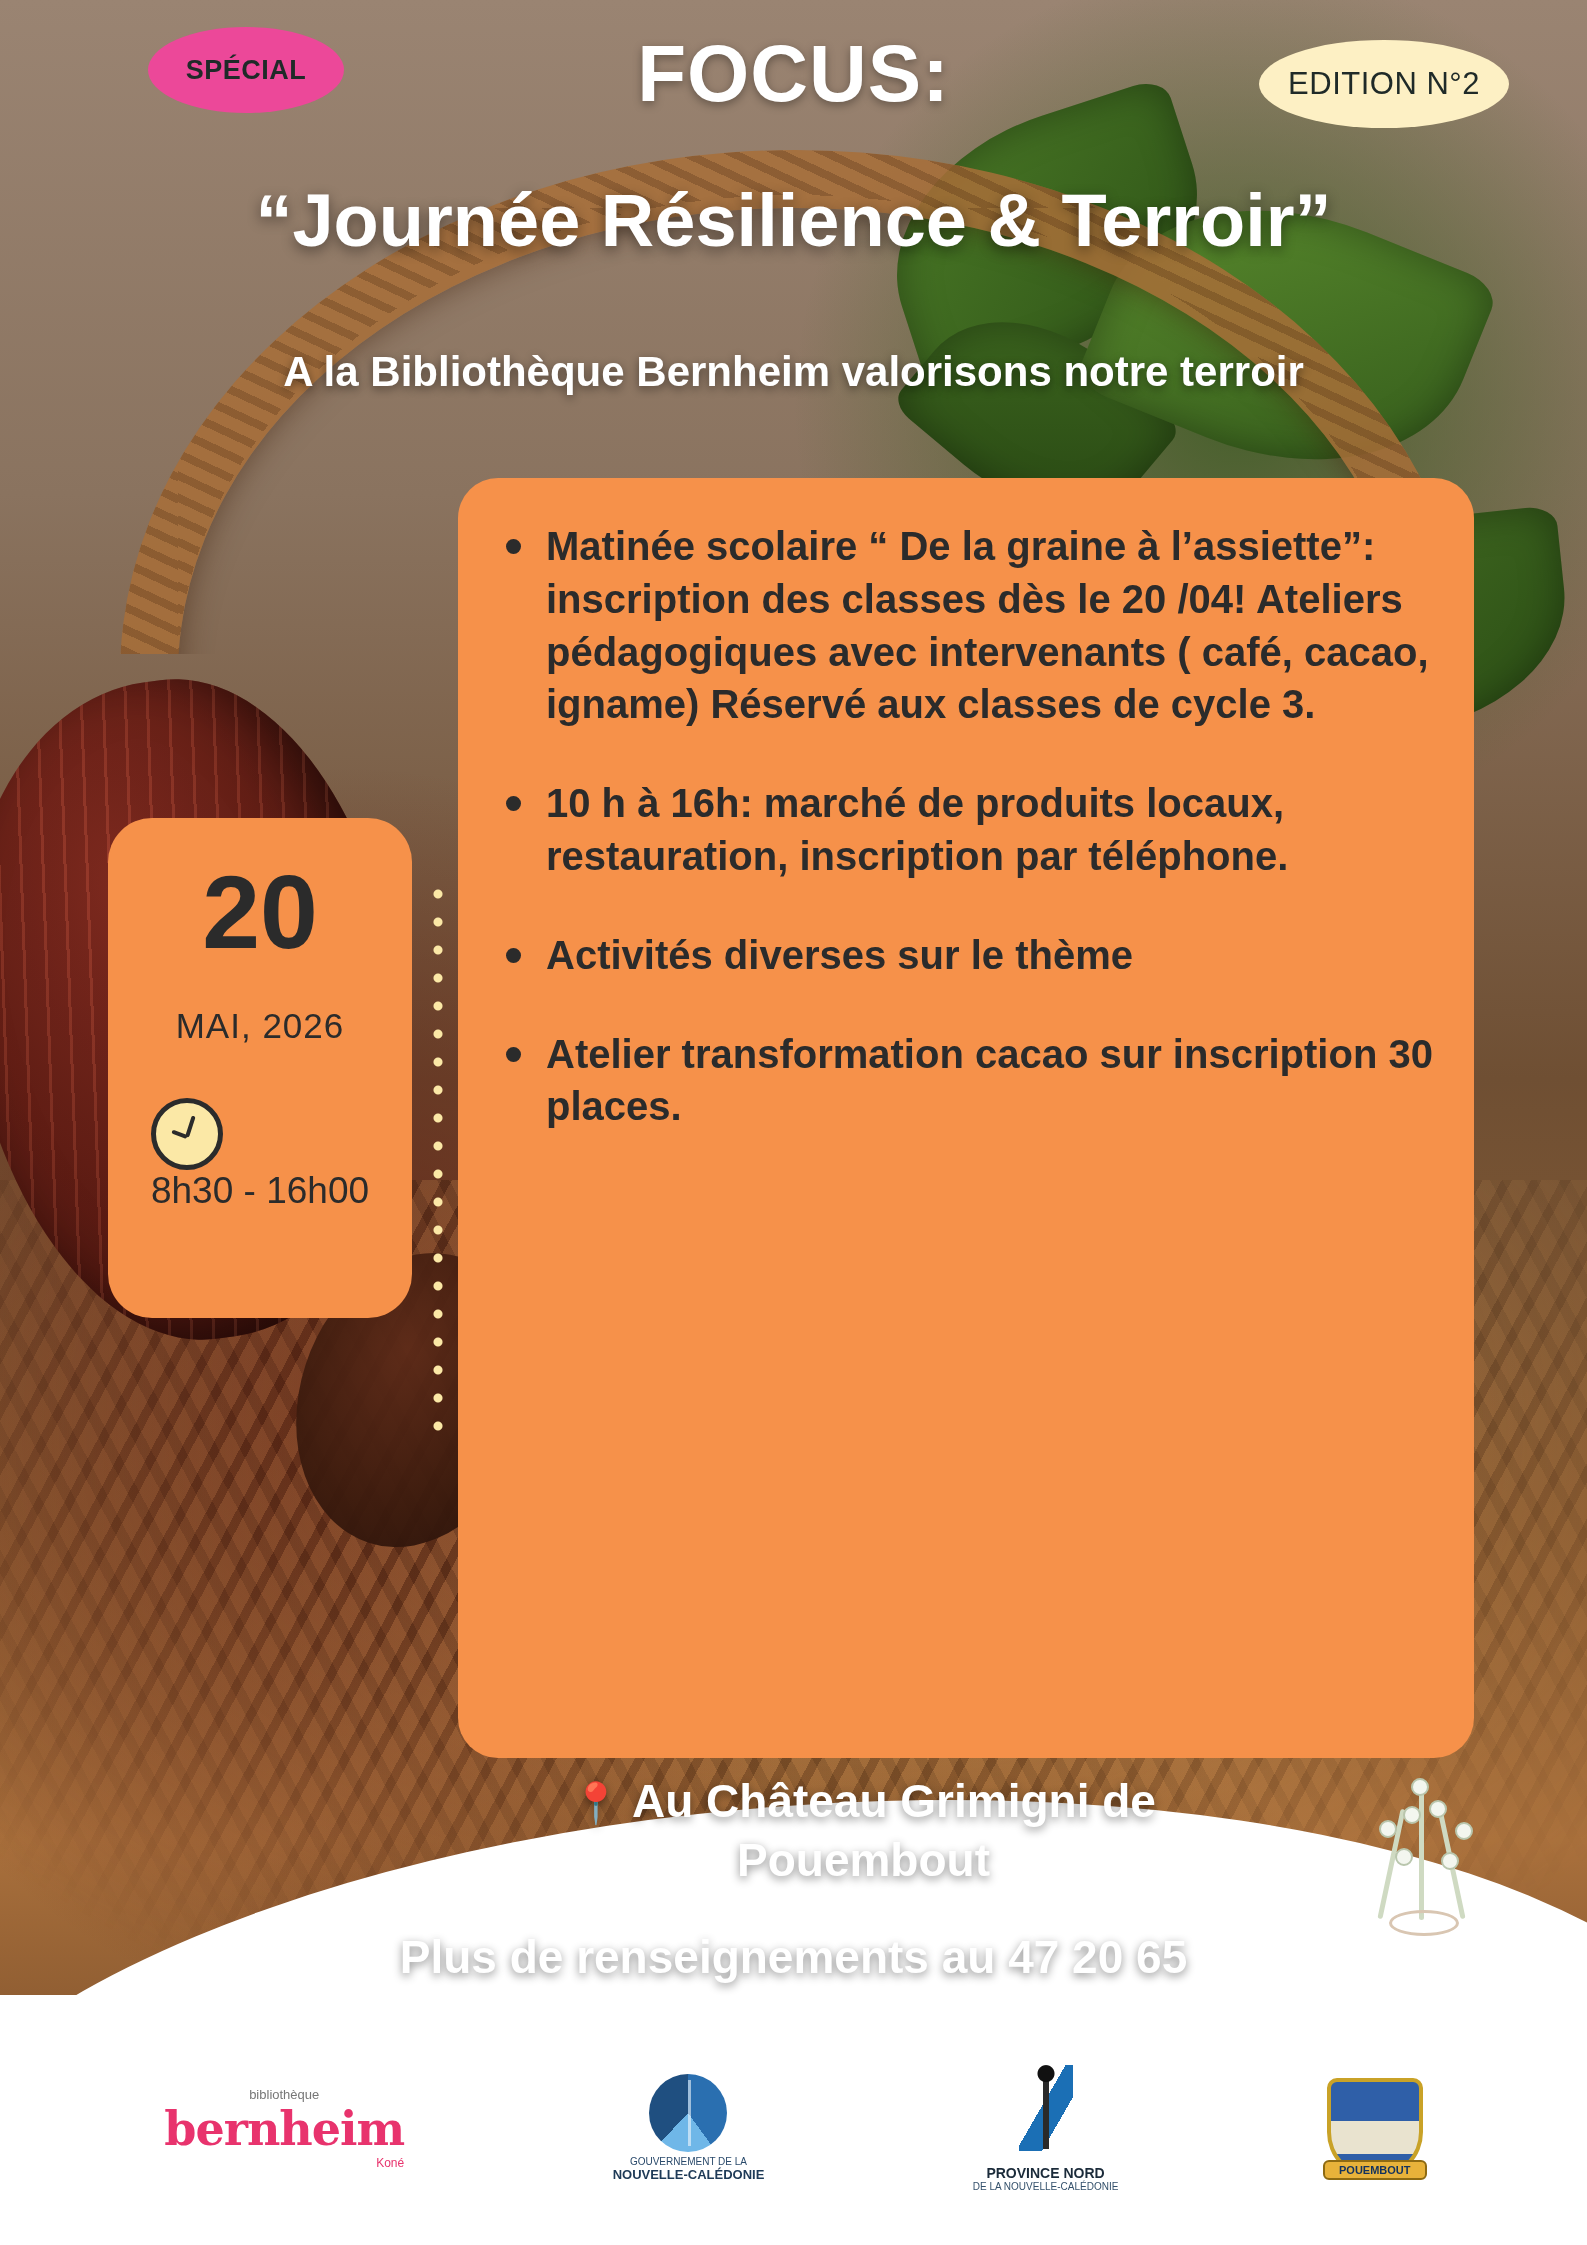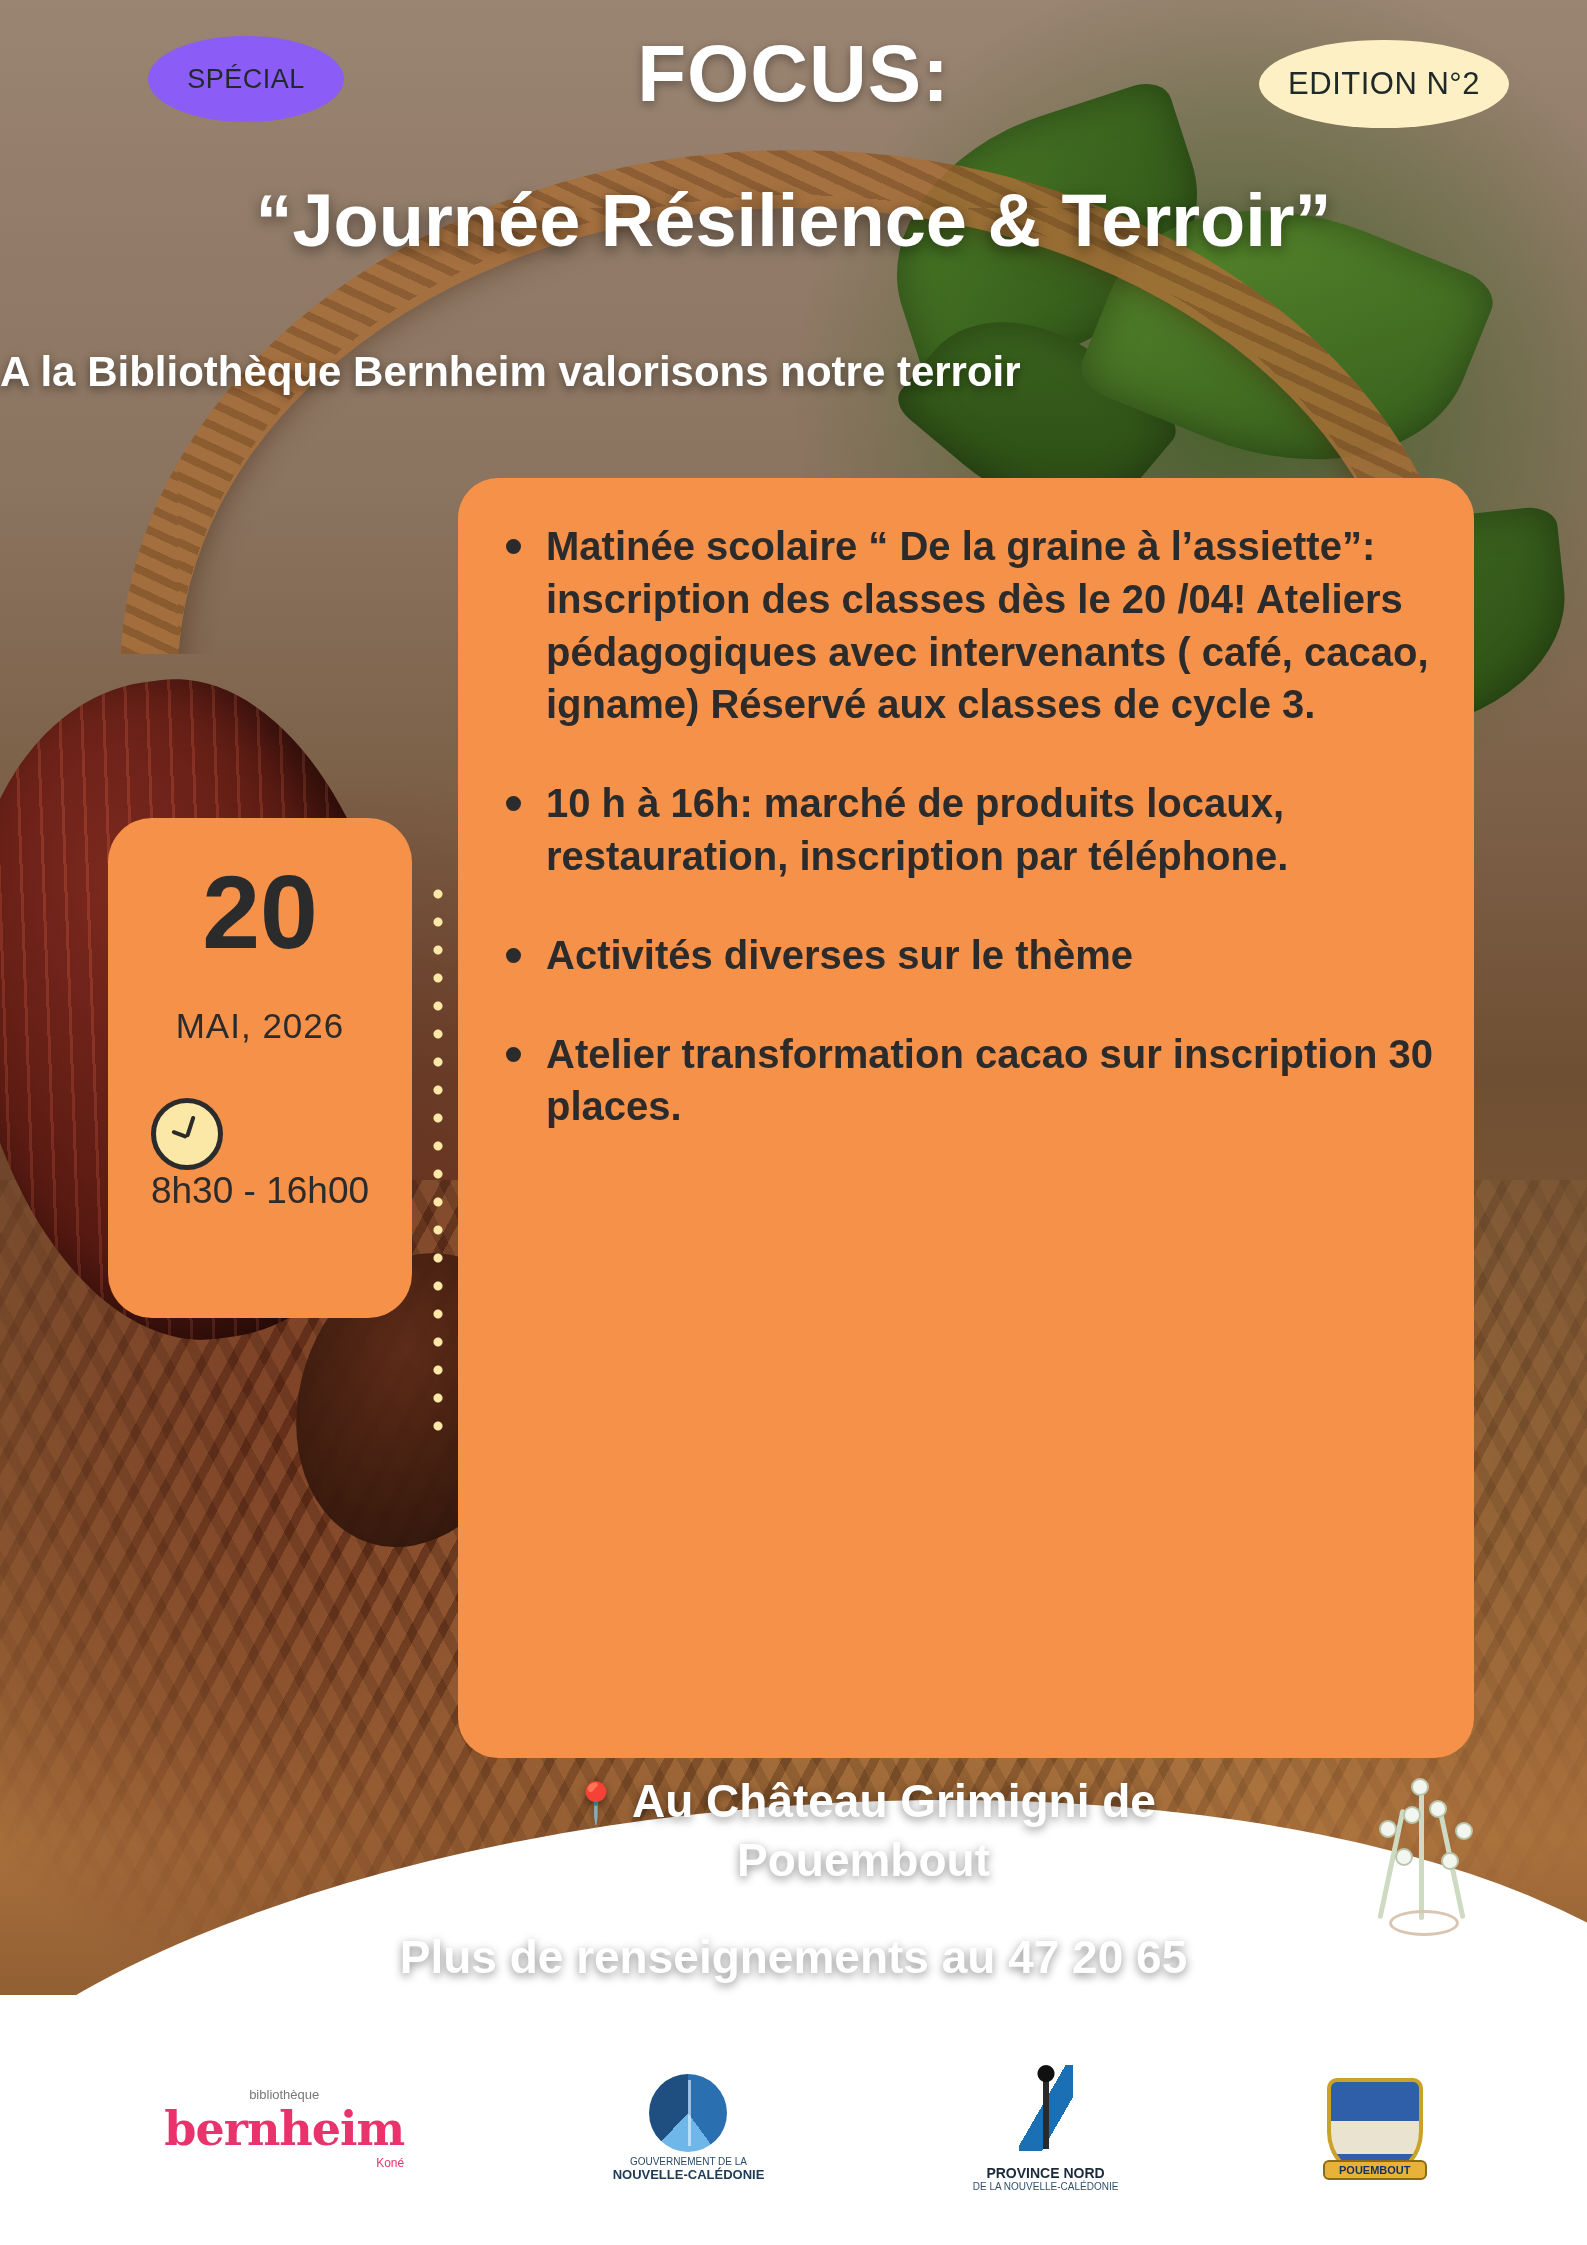--- a/index.html
+++ b/index.html
@@ -104,27 +104,27 @@
   }
   .bottom-flat {
     position: absolute;
     left: 0; right: 0; bottom: 0; height: 250px;
     background: #ffffff;
   }
 
   
   .badge-special {
     position: absolute;
-    left: 148px; top: 36px;
+    left: 148px; top: 27px;
     width: 196px; height: 86px;
     border-radius: 50%;
-    background: #8b5cf6;
+    background: #ec4899;
     display: flex; align-items: center; justify-content: center;
     color: #1f2a28;
-    font-weight: normal;
+    font-weight: bold;
     font-size: 27px;
     letter-spacing: .5px;
   }
   .badge-edition {
     position: absolute;
     right: 78px; top: 40px;
     width: 250px; height: 88px;
     border-radius: 50%;
     background: #fdf0c4;
     display: flex; align-items: center; justify-content: center;
@@ -148,21 +148,21 @@
     top: 178px; left: 0; right: 0;
     text-align: center;
     color: #ffffff;
     font-size: 74px;
     font-weight: bold;
     text-shadow: 0 4px 14px rgba(0,0,0,.45);
   }
   .subtitle {
     position: absolute;
     top: 348px; left: 0; right: 0;
-    text-align: left;
+    text-align: center;
     color: #ffffff;
     font-size: 42px;
     font-weight: bold;
     text-shadow: 0 3px 10px rgba(0,0,0,.45);
   }
 
   
   .date-card {
     position: absolute;
     left: 108px; top: 818px;

